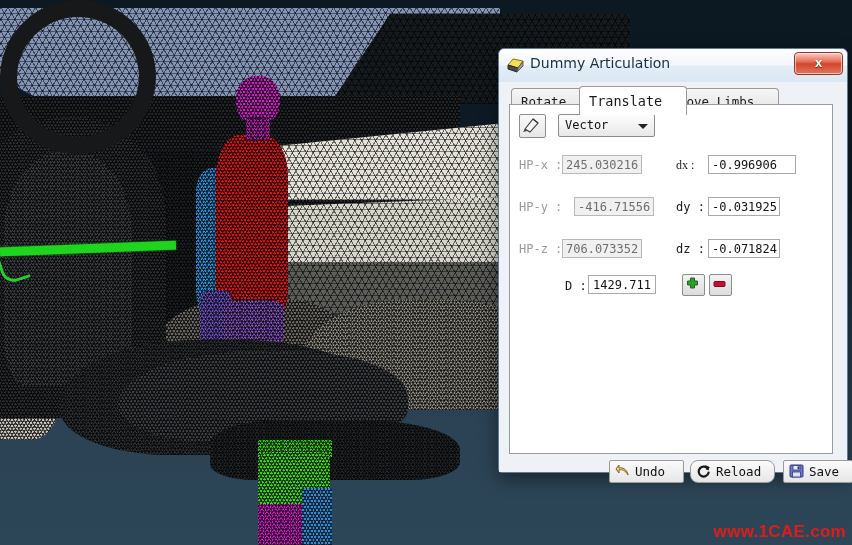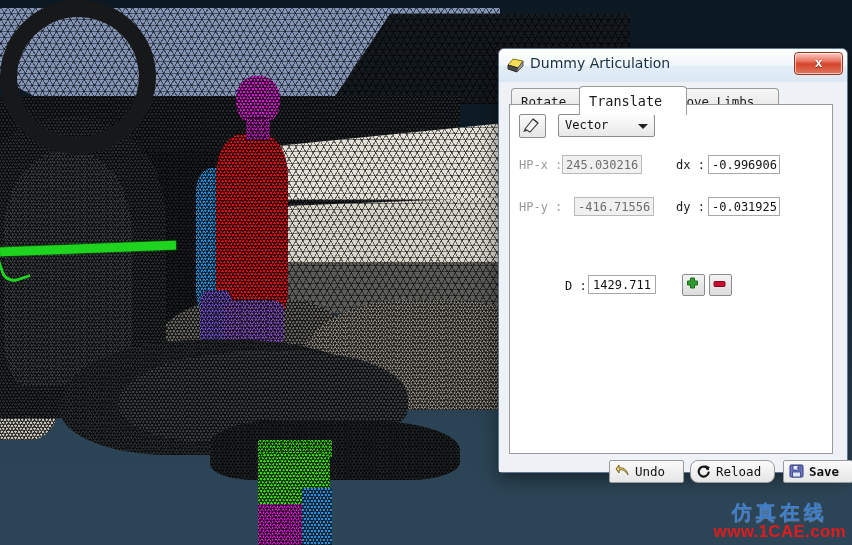--- a/index.html
+++ b/index.html
@@ -206,21 +206,20 @@
   <div id="leg-low-a" class="seg mesh fine"></div>
   <div id="leg-low-b" class="seg mesh fine"></div>
 
   <div id="belt"></div>
   <div id="belt-hook"></div>
   <div id="node-a"></div>
   <div id="node-b"></div>
   <div id="node-c"></div>
 
   <div id="watermark">
-    <div id="wm-cn">仿真在线</div>
     <div id="wm-url">www.1CAE.com</div>
   </div>
 </div>
 
 <div id="dialog">
 
   <div id="titlebar">
     <svg id="title-icon" viewBox="0 0 17 15">
       <polygon points="1,7 6,1 16,3 11,10" fill="#f5dd55" stroke="#8a7612" stroke-width="1"></polygon>
       <polygon points="1,7 11,10 10,14 1,11" fill="#4a4a4a" stroke="#2a2a2a" stroke-width="1"></polygon>
@@ -249,31 +248,37 @@
       </div>
 
       <div id="select-combo">
         <span id="combo-label">Vector</span>
         <span id="combo-arrow"></span>
       </div>
 
       <div class="row" style="top:50px;">
         <span class="lbl" style="left:9px;top:3px;">HP-x :</span>
         <span class="fld disabled" style="left:52px;top:0;width:80px;">245.030216</span>
-        <span class="lbl lbl-dark" style="left:166px;top:3px;">dx :</span>
-        <span class="fld" style="left:198px;top:0;width:72px;">-0.996906</span>
+        <span class="lbl lbl-dark" style="left:166px;top:3px;font-family:Liberation Serif, serif;">dx :</span>
+        <span class="fld" style="left:198px;top:0;width:88px;">-0.996906</span>
       </div>
 
       <div class="row" style="top:92px;">
         <span class="lbl" style="left:9px;top:3px;">HP-y :</span>
         <span class="fld disabled" style="left:64px;top:0;width:80px;">-416.71556</span>
         <span class="lbl lbl-dark" style="left:166px;top:3px;">dy :</span>
         <span class="fld" style="left:198px;top:0;width:72px;">-0.031925</span>
       </div>
 
+      <div class="row" style="top:134px;">
+        <span class="lbl" style="left:9px;top:3px;">HP-z :</span>
+        <span class="fld disabled" style="left:52px;top:0;width:80px;">706.073352</span>
+        <span class="lbl lbl-dark" style="left:166px;top:3px;">dz :</span>
+        <span class="fld" style="left:198px;top:0;width:72px;">-0.071824</span>
+      </div>
 
       <div id="row-d">
         <span class="lbl lbl-dark" style="left:55px;top:4px;">D :</span>
         <span class="fld" style="left:78px;top:0;width:68px;text-align:center;">1429.711</span>
       </div>
       <div id="pm-plus">
         <svg viewBox="0 0 19 18" width="19" height="18">
           <path d="M7.5 3 h4 v3 h3 v4 h-3 v3 h-4 v-3 h-3 v-4 h3 z" fill="#2f9e2f" stroke="#1d6b1d" stroke-width="1"></path>
         </svg>
       </div>
@@ -295,21 +300,21 @@
       </div>
 
       <div class="btn" style="left:179px;width:83px;border-radius:8px;">
         <svg class="bico" viewBox="0 0 15 14">
           <path d="M12 5 A5 5 0 1 0 12.6 8.6" fill="none" stroke="#1a1a1a" stroke-width="2.2" stroke-linecap="round"></path>
           <polygon points="9,1 14,3.2 10.4,6" fill="#1a1a1a"></polygon>
         </svg>
         <span class="bl">Reload</span>
       </div>
 
-      <div class="btn" style="left:272px;width:68px;font-weight:bold;">
+      <div class="btn" style="left:272px;width:68px;">
         <svg class="bico" viewBox="0 0 15 14">
           <rect x="1" y="1" width="13" height="12" rx="1" fill="#6f79c9" stroke="#303a80" stroke-width="1"></rect>
           <rect x="4" y="1.5" width="7" height="4.5" fill="#e8eaf6" stroke="#303a80" stroke-width=".8"></rect>
           <rect x="8.5" y="2.3" width="2" height="3" fill="#303a80"></rect>
           <rect x="3.5" y="8" width="8" height="5" fill="#dfe2f5" stroke="#303a80" stroke-width=".8"></rect>
         </svg>
         <span class="bl">Save</span>
       </div>
     </div>
 

